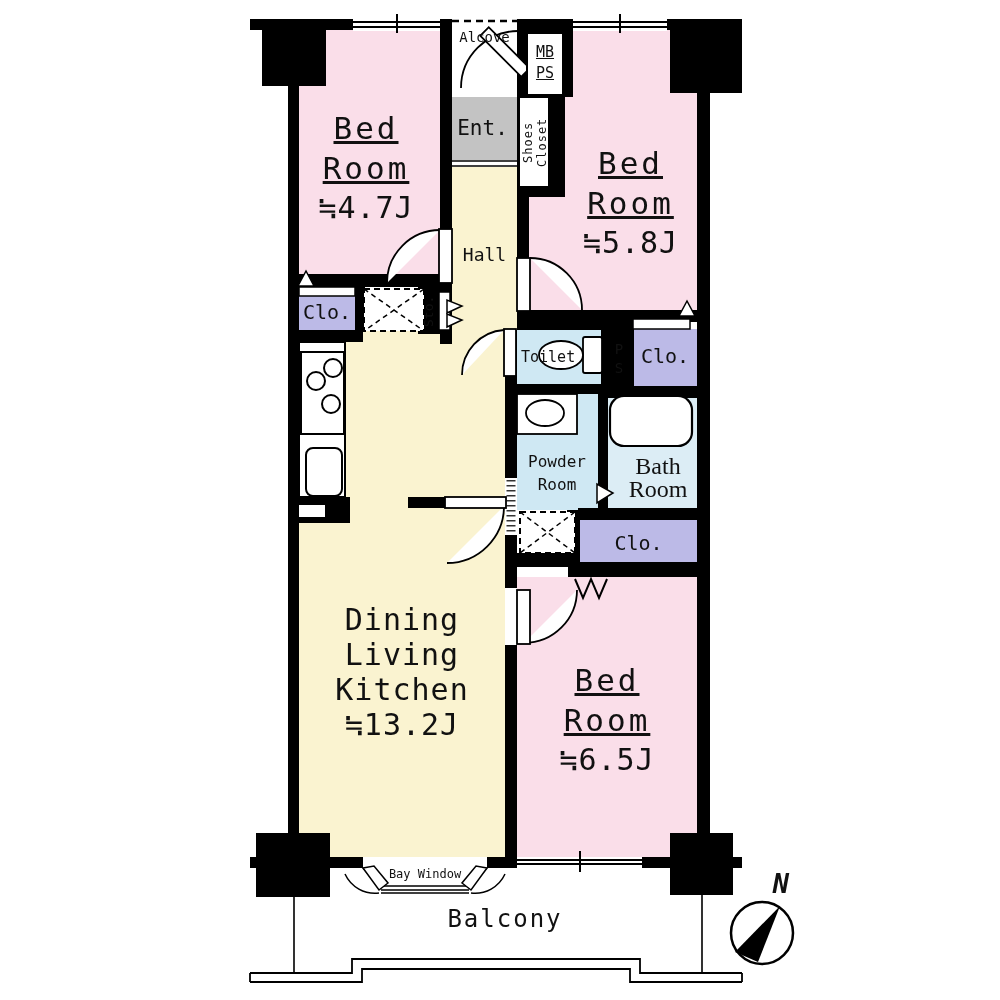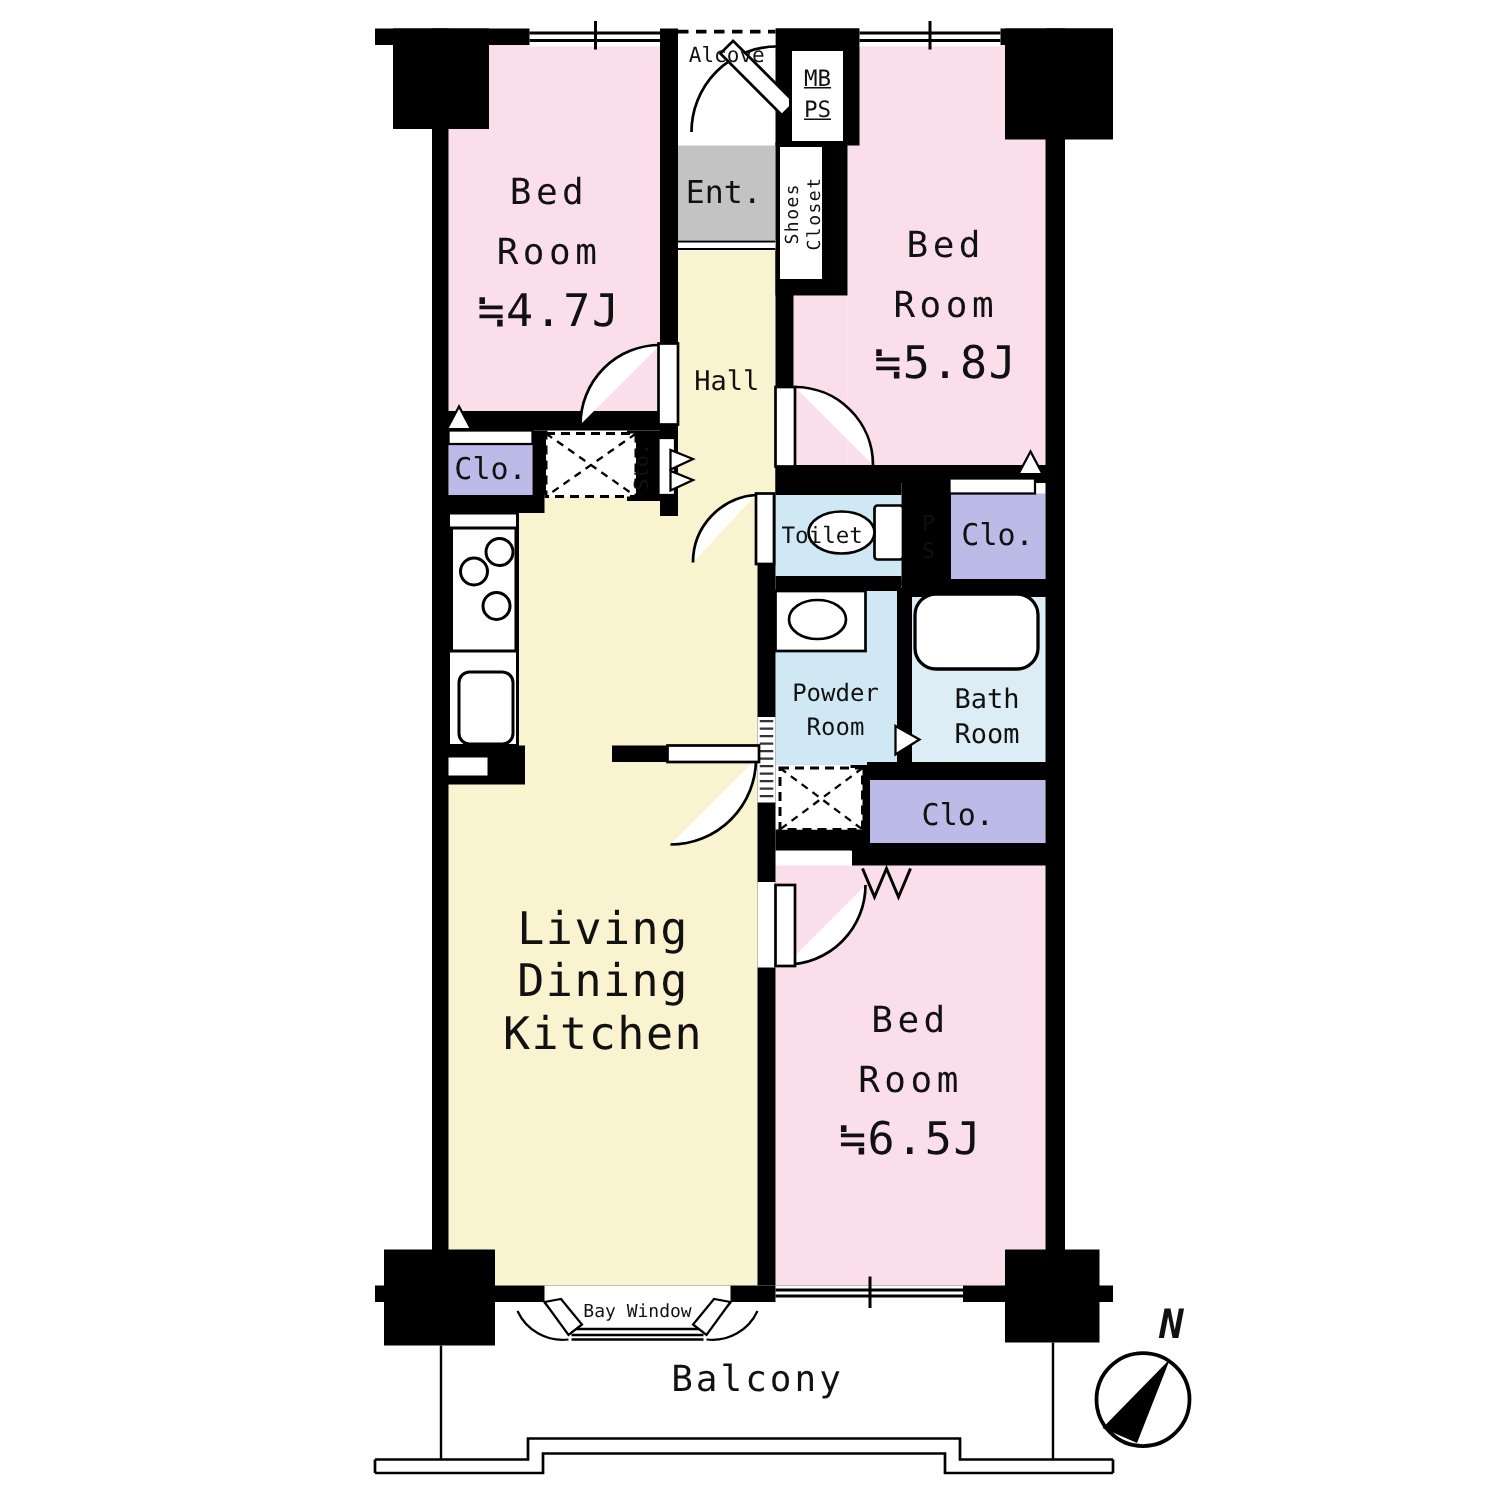--- a/index.html
+++ b/index.html
@@ -11,21 +11,21 @@
   .yellow{background:#faf3d0;}
   .purple{background:#bcbae7;}
   .blue{background:#cfe8f3;}
   .bathblue{background:#dcedf5;}
   .gray{background:#c3c3c3;}
   .white{background:#ffffff;}
   svg.overlay{position:absolute;left:0;top:0;z-index:30;}
   .room{z-index:5;}
   .wall{z-index:10;}
   .lbl{z-index:40;text-align:center;line-height:1.2;}
-  .roomname{font-size:24px;letter-spacing:3px;line-height:40px;white-space:nowrap;}
+  .roomname{font-size:31px;letter-spacing:3px;line-height:40px;white-space:nowrap;text-decoration:underline;}
   .roomsize{font-size:30px;letter-spacing:1px;line-height:40px;white-space:nowrap;}
   .ldkname{font-size:30px;letter-spacing:1px;line-height:35px;white-space:nowrap;}
   .vlabel{writing-mode:vertical-rl;transform:rotate(180deg);text-align:center;}
   .nlabel{font-size:27px;font-style:italic;font-weight:bold;}
 </style>
 </head>
 <body>
 
 <div class="plan">
 
@@ -225,23 +225,24 @@
     <div class="roomname">Bed</div>
     <div class="roomname">Room</div>
     <div class="roomsize">≒5.8J</div>
   </div>
   <div class="lbl" style="left:531px;top:660px;width:152px;">
     <div class="roomname">Bed</div>
     <div class="roomname">Room</div>
     <div class="roomsize">≒6.5J</div>
   </div>
   <div class="lbl" style="left:308px;top:602px;width:188px;">
+    <div class="ldkname">Dining</div>
     <div class="ldkname">Living</div>
-    <div class="ldkname">Dining</div>
     <div class="ldkname">Kitchen</div>
+    <div class="ldkname">≒13.2J</div>
   </div>
   <div class="lbl" style="left:452px;top:244px;width:65px;font-size:18px;">Hall</div>
   <div class="lbl" style="left:452px;top:29px;width:65px;font-size:14px;">Alcove</div>
   <div class="lbl" style="left:452px;top:116px;width:61px;font-size:21px;">Ent.</div>
   <div class="lbl" style="left:527px;top:42px;width:36px;font-size:15px;line-height:21px;text-decoration:underline;">
     <div>MB</div>
     <div>PS</div>
   </div>
   <div class="lbl vlabel" style="left:521px;top:99px;width:26px;height:86px;font-size:12px;letter-spacing:1px;">Shoes Closet</div>
   <div class="lbl vlabel" style="left:421px;top:293px;width:17px;height:36px;font-size:13px;">Sto.</div>
@@ -249,21 +250,21 @@
   <div class="lbl" style="left:518px;top:348px;width:60px;font-size:15px;text-align:left;padding-left:3px;">Toilet</div>
   <div class="lbl" style="left:608px;top:340px;width:22px;font-size:14px;line-height:19px;">
     <div>P</div>
     <div>S</div>
   </div>
   <div class="lbl" style="left:633px;top:344px;width:64px;font-size:20px;">Clo.</div>
   <div class="lbl" style="left:515px;top:450px;width:84px;font-size:16px;line-height:23px;">
     <div>Powder</div>
     <div>Room</div>
   </div>
-  <div class="lbl" style="left:608px;top:455px;width:100px;font-size:18px;line-height:23px;">
+  <div class="lbl" style="left:608px;top:455px;width:100px;font-size:24px;line-height:23px;font-family:Liberation Serif, serif;">
     <div>Bath</div>
     <div>Room</div>
   </div>
   <div class="lbl" style="left:580px;top:531px;width:117px;font-size:20px;">Clo.</div>
   <div class="lbl" style="left:380px;top:867px;width:90px;font-size:12px;">Bay Window</div>
   <div class="lbl" style="left:425px;top:905px;width:160px;font-size:24px;letter-spacing:2px;">Balcony</div>
   <div class="lbl nlabel" style="left:766px;top:868px;width:30px;">N</div>
 
 </div>
 

